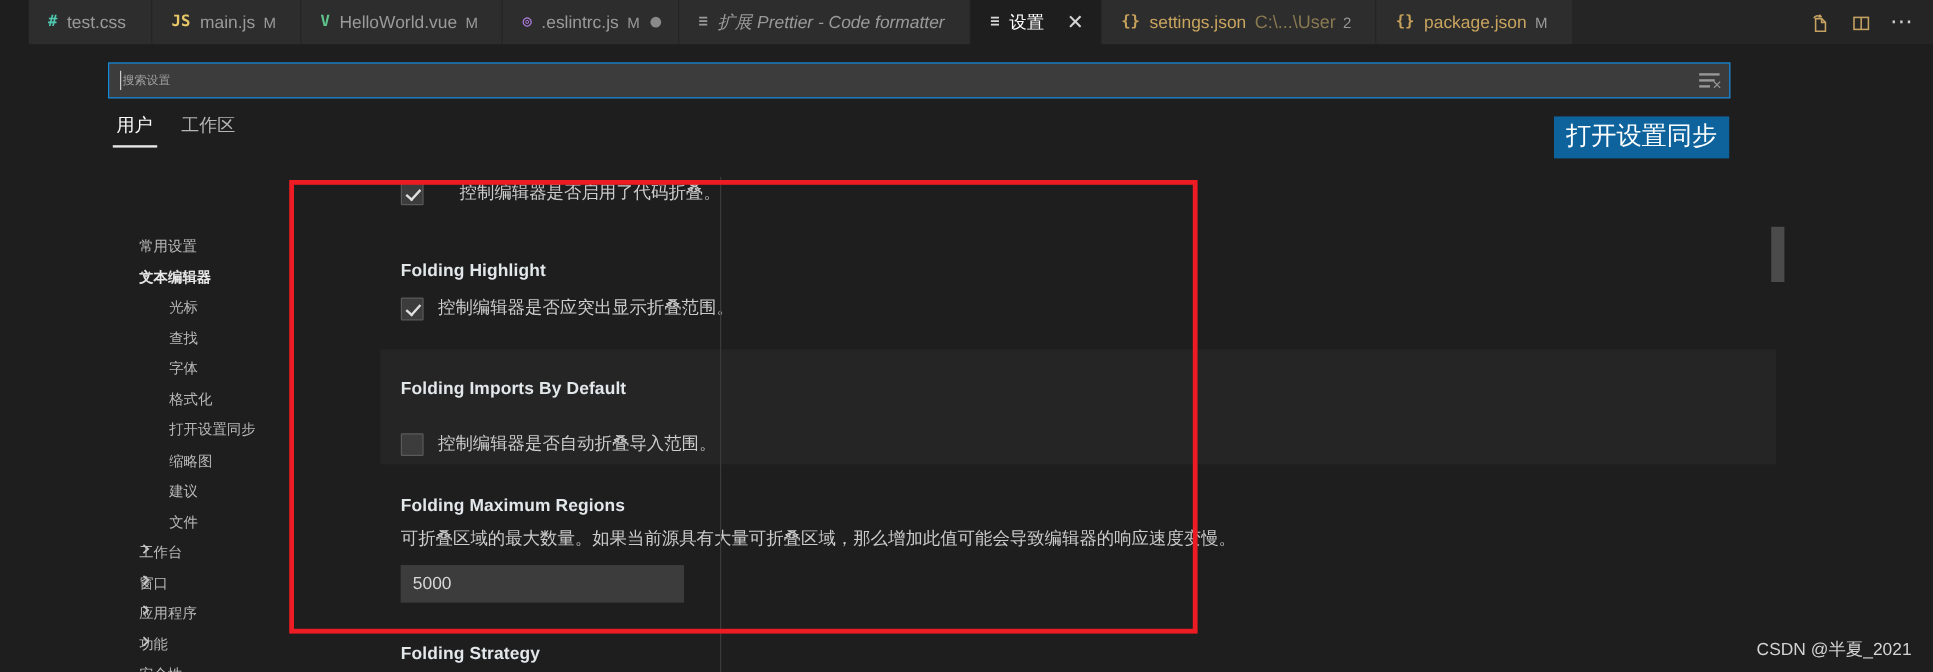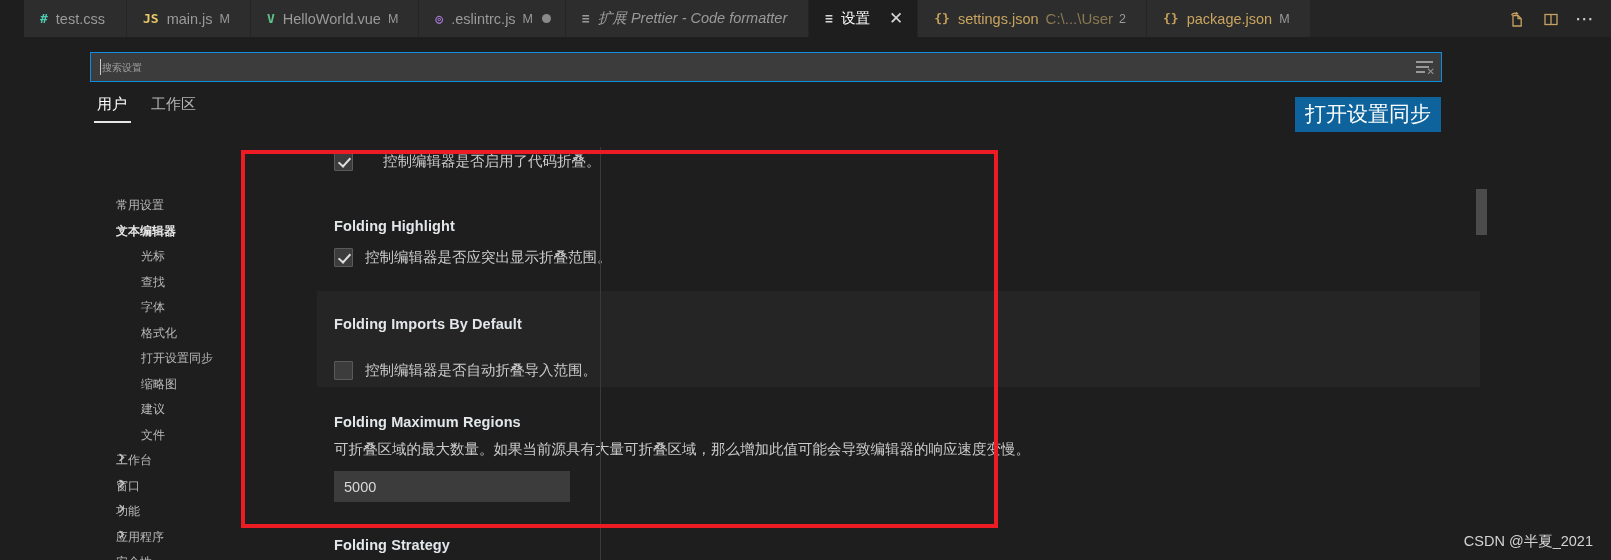--- a/index.html
+++ b/index.html
@@ -495,29 +495,29 @@
             </svg>
         </span>
         <span>窗口</span>
       </div>
       <div class="toc-item">
         <span class="chev">
           <svg width="11" height="11" viewBox="0 0 11 11" fill="none" stroke="#c8c8c8" stroke-width="1.4">
               <path d="M3.5 2L7.5 5.5L3.5 9"></path>
             </svg>
         </span>
-        <span>功能</span>
+        <span>应用程序</span>
       </div>
       <div class="toc-item">
         <span class="chev">
           <svg width="11" height="11" viewBox="0 0 11 11" fill="none" stroke="#c8c8c8" stroke-width="1.4">
               <path d="M3.5 2L7.5 5.5L3.5 9"></path>
             </svg>
         </span>
-        <span>应用程序</span>
+        <span>功能</span>
       </div>
       <div class="toc-item">
 
         <span>安全性</span>
       </div>
 
     </div>
 
     <div class="content">
       <div class="divider-v"></div>

